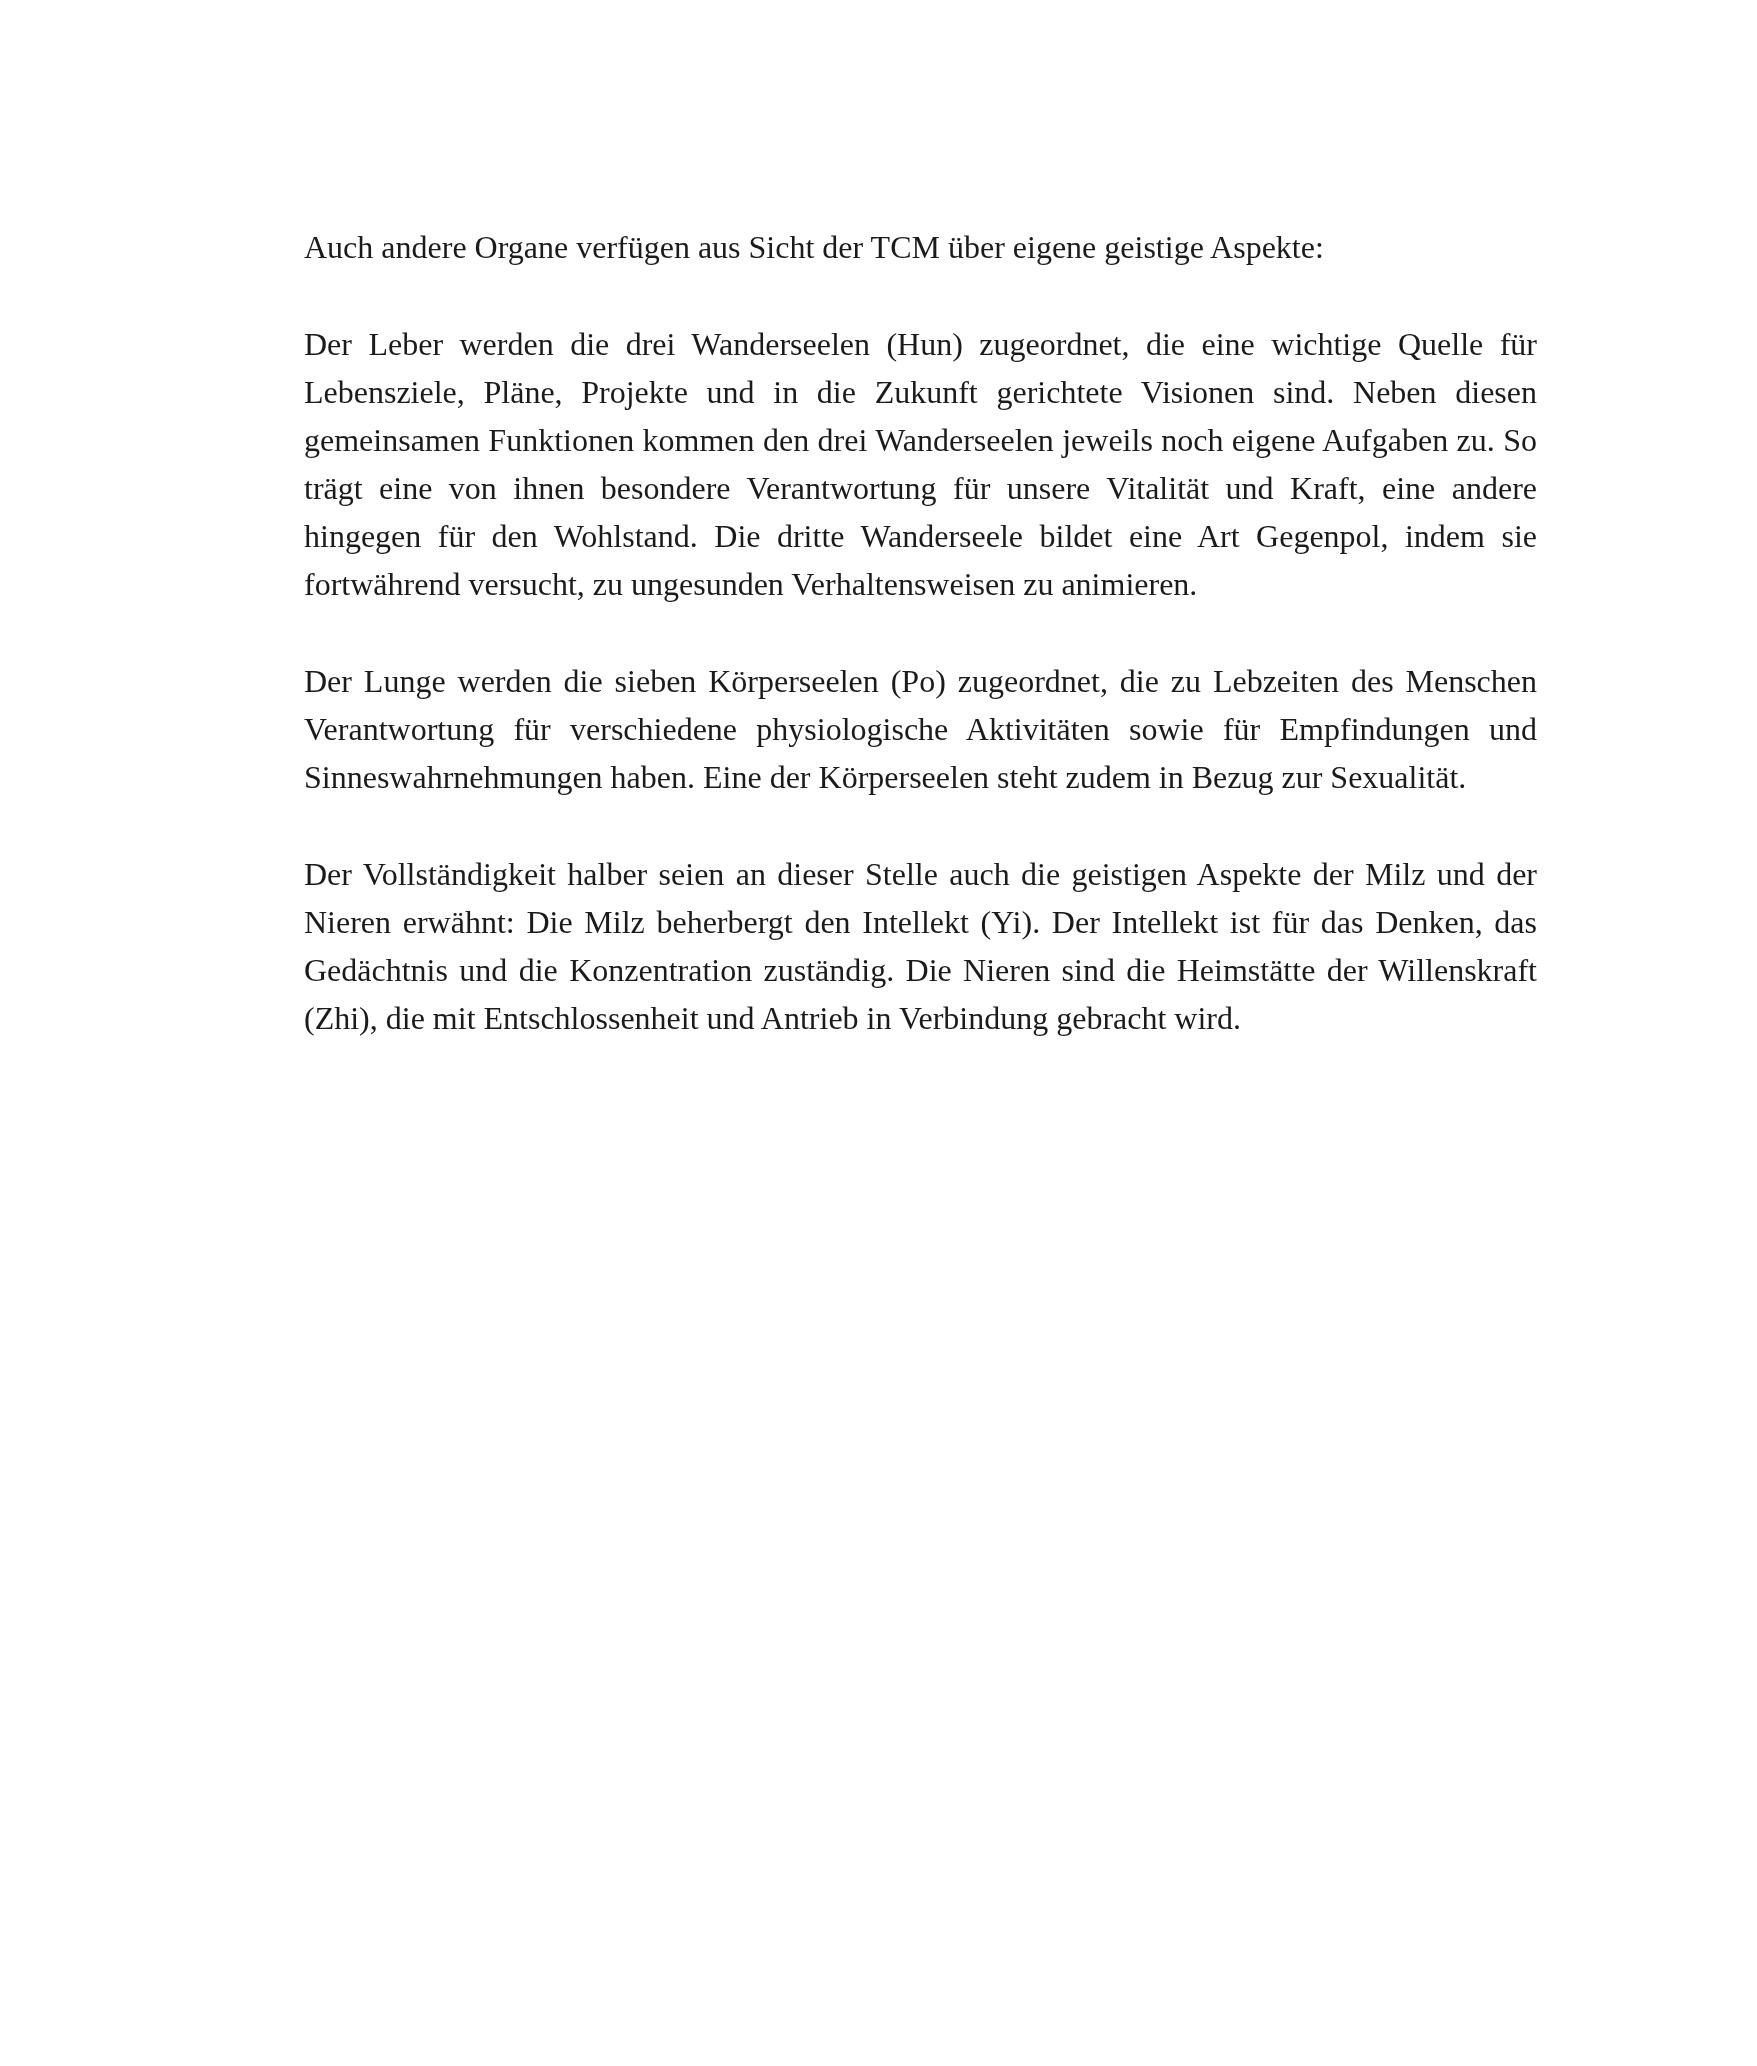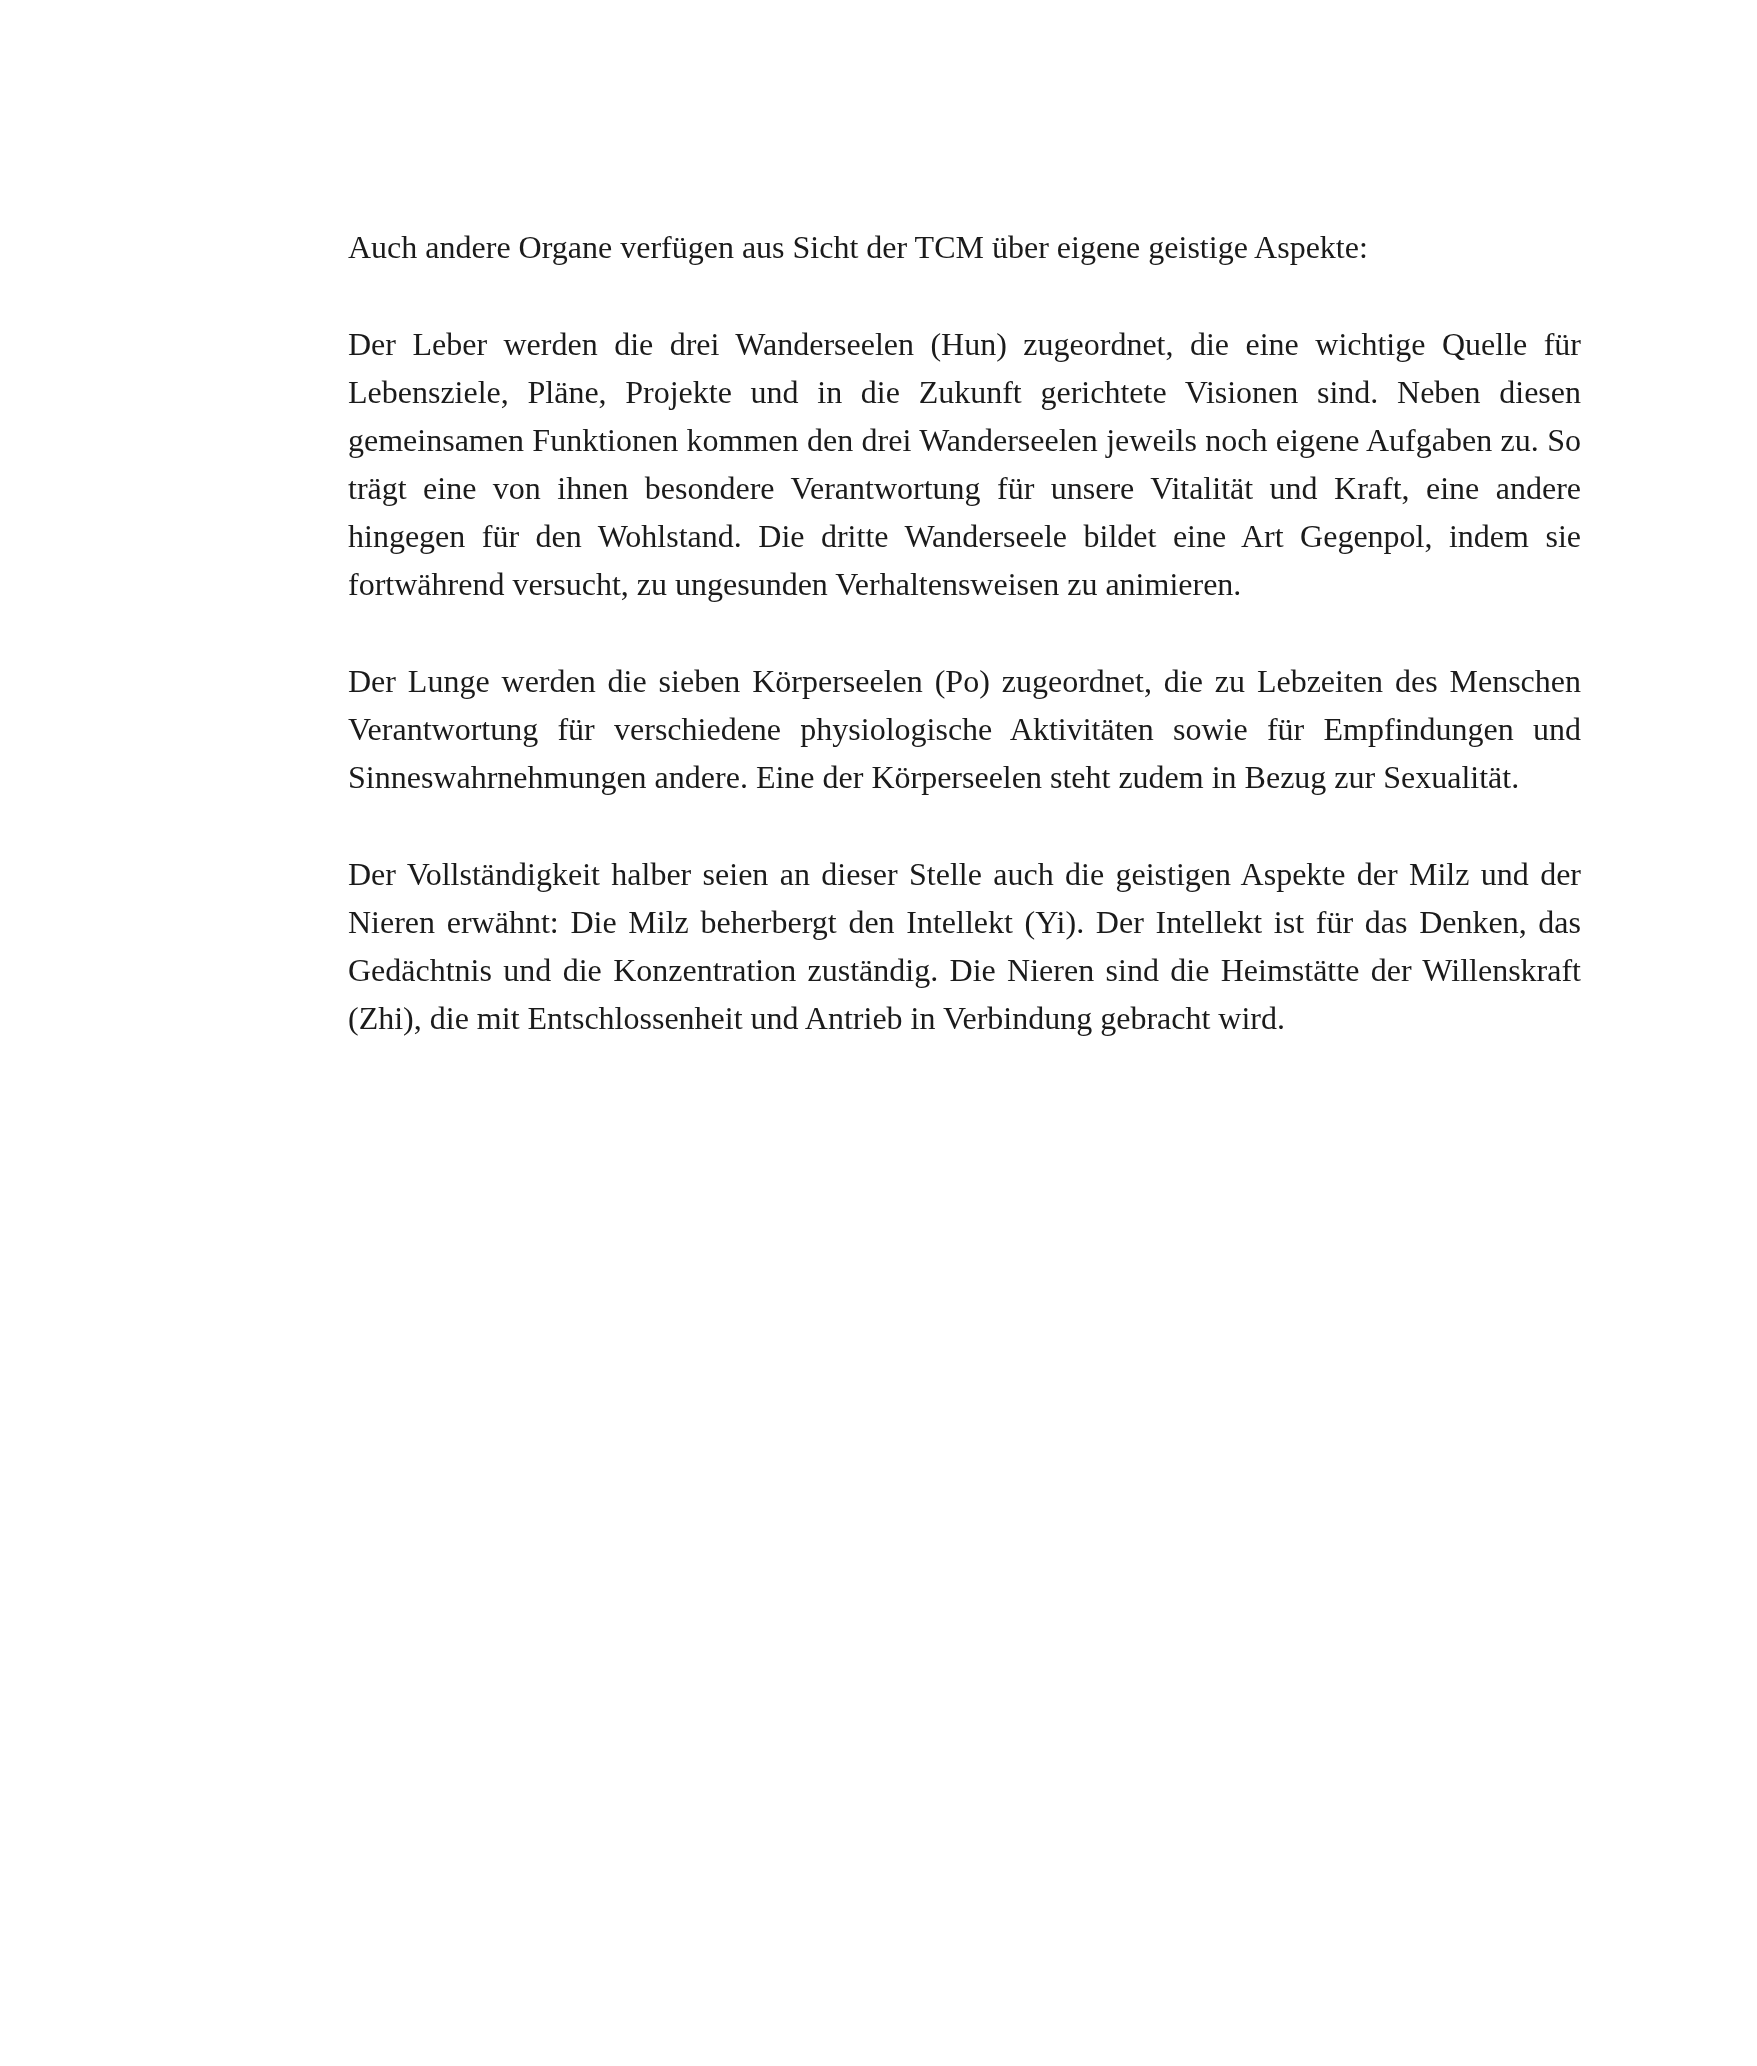--- a/index.html
+++ b/index.html
@@ -17,38 +17,37 @@
   }
   .page {
     position: absolute;
     inset: 0;
   }
   .text-block {
     position: absolute;
     left: 304px;
     top: 223px;
     width: 1233px;
-    margin-left: 44px;
   }
   .para {
     margin: 0 0 49px 0;
     font-size: 32px;
     line-height: 48px;
     text-align: justify;
     hyphens: manual;
   }
   .para:last-child {
     margin-bottom: 0;
   }
 </style>
 </head>
 <body>
 
 <div class="page">
   <main class="text-block">
     <p class="para">Auch andere Organe verfügen aus Sicht der TCM über eigene geistige Aspekte:</p>
     <p class="para">Der Leber werden die drei Wanderseelen (Hun) zugeordnet, die eine wichtige Quelle für Lebensziele, Pläne, Projekte und in die Zukunft gerichtete Visionen sind. Neben diesen gemeinsamen Funktionen kommen den drei Wanderseelen jeweils noch eigene Aufgaben zu. So trägt eine von ihnen besondere Ver­antwortung für unsere Vitalität und Kraft, eine andere hingegen für den Wohl­stand. Die dritte Wanderseele bildet eine Art Gegenpol, indem sie fortwährend versucht, zu ungesunden Verhaltensweisen zu animieren.</p>
-    <p class="para">Der Lunge werden die sieben Körperseelen (Po) zugeordnet, die zu Lebzeiten des Menschen Verantwortung für verschiedene physiologische Aktivitäten sowie für Empfindungen und Sinneswahrnehmungen andere. Eine der Körperseelen steht zudem in Bezug zur Sexualität.</p>
+    <p class="para">Der Lunge werden die sieben Körperseelen (Po) zugeordnet, die zu Lebzeiten des Menschen Verantwortung für verschiedene physiologische Aktivitäten sowie für Empfindungen und Sinneswahrnehmungen haben. Eine der Körperseelen steht zudem in Bezug zur Sexualität.</p>
     <p class="para">Der Vollständigkeit halber seien an dieser Stelle auch die geistigen Aspekte der Milz und der Nieren erwähnt: Die Milz beherbergt den Intellekt (Yi). Der Intellekt ist für das Denken, das Gedächtnis und die Konzentration zuständig. Die Nieren sind die Heimstätte der Willenskraft (Zhi), die mit Entschlossenheit und Antrieb in Verbindung gebracht wird.</p>
   </main>
 
 </div>
 
 
 </body></html>

